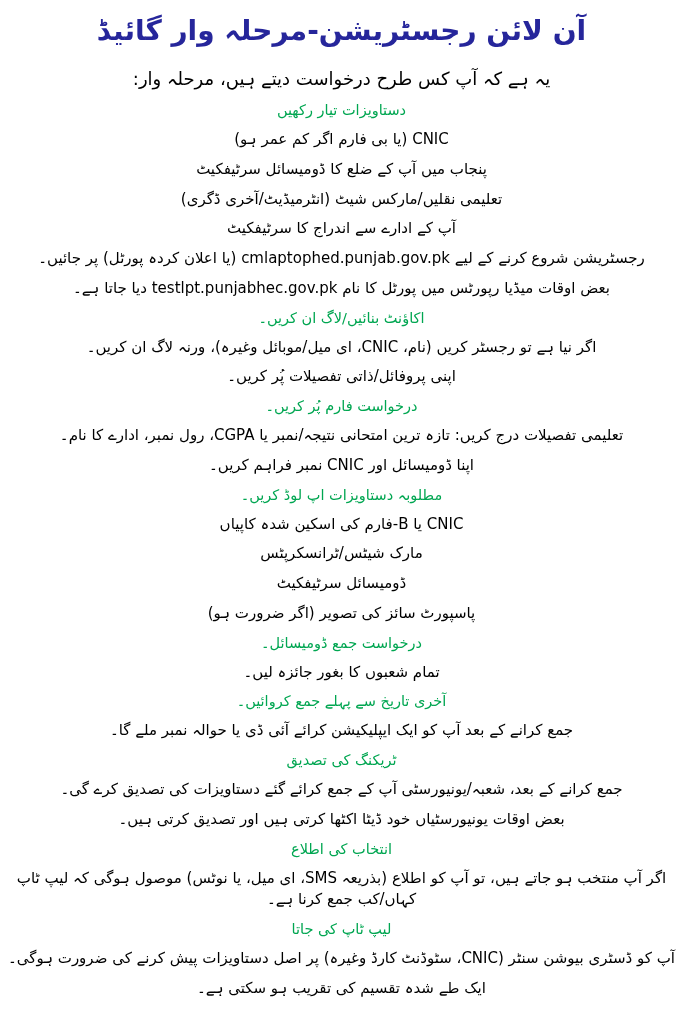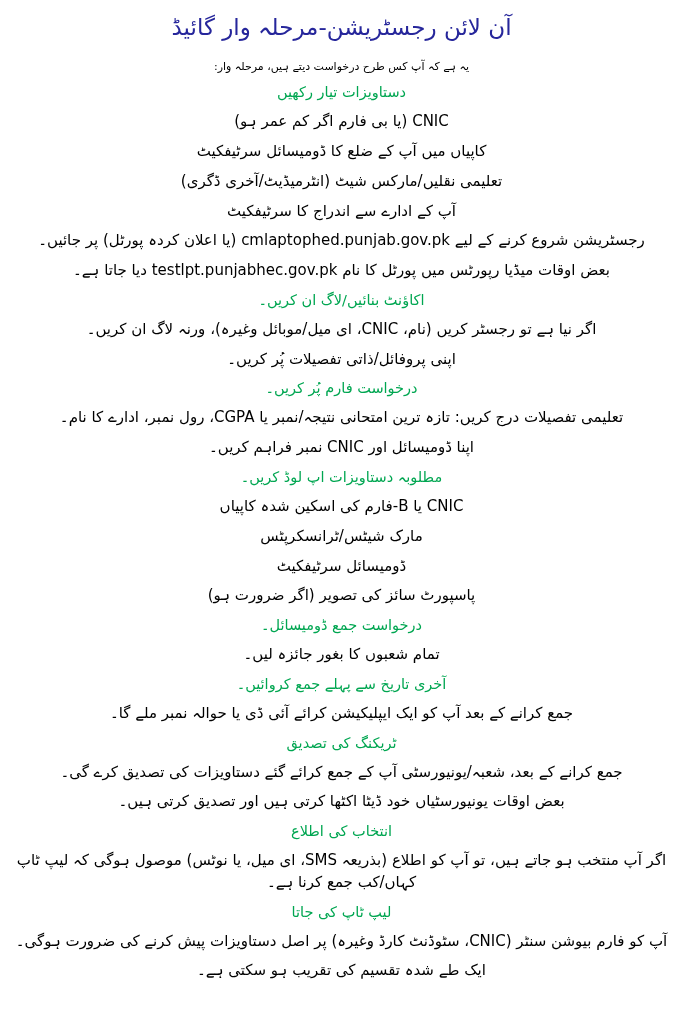--- a/index.html
+++ b/index.html
@@ -20,28 +20,28 @@
   }
   .doc {
     direction: rtl;
     text-align: center;
     padding: 6px 8px 10px 8px;
     box-sizing: border-box;
     width: 683px;
   }
   .title {
     color: var(--title-color);
-    font-size: 23px;
-    font-weight: normal;
+    font-size: 28px;
+    font-weight: bold;
     line-height: 1.5;
     margin: 4px 0 14px 0;
   }
   .intro {
     color: var(--body-color);
-    font-size: 11px;
+    font-size: 18px;
     line-height: 1.45;
     margin: 8px 0;
   }
   .section-heading {
     color: var(--heading-color);
     font-size: 14.5px;
     line-height: 1.45;
     margin: 0 0;
   }
   .body-line {
@@ -53,21 +53,21 @@
 </style>
 </head>
 <body style="background: rgb(255, 255, 255);">
 
 <div class="doc">
   <div class="title">آن لائن رجسٹریشن-مرحلہ وار گائیڈ</div>
   <div class="intro">یہ ہے کہ آپ کس طرح درخواست دیتے ہیں، مرحلہ وار:</div>
   <div id="sections">
       <div class="section-heading">دستاویزات تیار رکھیں</div>
       <div class="body-line">CNIC (یا بی فارم اگر کم عمر ہو)</div>
-      <div class="body-line">کاپیاں میں آپ کے ضلع کا ڈومیسائل سرٹیفکیٹ</div>
+      <div class="body-line">پنجاب میں آپ کے ضلع کا ڈومیسائل سرٹیفکیٹ</div>
       <div class="body-line">تعلیمی نقلیں/مارکس شیٹ (انٹرمیڈیٹ/آخری ڈگری)</div>
       <div class="body-line">آپ کے ادارے سے اندراج کا سرٹیفکیٹ</div>
       <div class="body-line">رجسٹریشن شروع کرنے کے لیے cmlaptophed.punjab.gov.pk (یا اعلان کردہ پورٹل) پر جائیں۔</div>
       <div class="body-line">بعض اوقات میڈیا رپورٹس میں پورٹل کا نام testlpt.punjabhec.gov.pk دیا جاتا ہے۔</div>
       <div class="section-heading">اکاؤنٹ بنائیں/لاگ ان کریں۔</div>
       <div class="body-line">اگر نیا ہے تو رجسٹر کریں (نام، CNIC، ای میل/موبائل وغیرہ)، ورنہ لاگ ان کریں۔</div>
       <div class="body-line">اپنی پروفائل/ذاتی تفصیلات پُر کریں۔</div>
       <div class="section-heading">درخواست فارم پُر کریں۔</div>
       <div class="body-line">تعلیمی تفصیلات درج کریں: تازہ ترین امتحانی نتیجہ/نمبر یا CGPA، رول نمبر، ادارے کا نام۔</div>
       <div class="body-line">اپنا ڈومیسائل اور CNIC نمبر فراہم کریں۔</div>
@@ -79,16 +79,16 @@
       <div class="section-heading">درخواست جمع ڈومیسائل۔</div>
       <div class="body-line">تمام شعبوں کا بغور جائزہ لیں۔</div>
       <div class="section-heading">آخری تاریخ سے پہلے جمع کروائیں۔</div>
       <div class="body-line">جمع کرانے کے بعد آپ کو ایک ایپلیکیشن کرائے آئی ڈی یا حوالہ نمبر ملے گا۔</div>
       <div class="section-heading">ٹریکنگ کی تصدیق</div>
       <div class="body-line">جمع کرانے کے بعد، شعبہ/یونیورسٹی آپ کے جمع کرائے گئے دستاویزات کی تصدیق کرے گی۔</div>
       <div class="body-line">بعض اوقات یونیورسٹیاں خود ڈیٹا اکٹھا کرتی ہیں اور تصدیق کرتی ہیں۔</div>
       <div class="section-heading">انتخاب کی اطلاع</div>
       <div class="body-line">اگر آپ منتخب ہو جاتے ہیں، تو آپ کو اطلاع (بذریعہ SMS، ای میل، یا نوٹس) موصول ہوگی کہ لیپ ٹاپ کہاں/کب جمع کرنا ہے۔</div>
       <div class="section-heading">لیپ ٹاپ کی جاتا</div>
-      <div class="body-line">آپ کو فارم بیوشن سنٹر (CNIC، سٹوڈنٹ کارڈ وغیرہ) پر اصل دستاویزات پیش کرنے کی ضرورت ہوگی۔</div>
+      <div class="body-line">آپ کو ڈسٹری بیوشن سنٹر (CNIC، سٹوڈنٹ کارڈ وغیرہ) پر اصل دستاویزات پیش کرنے کی ضرورت ہوگی۔</div>
       <div class="body-line">ایک طے شدہ تقسیم کی تقریب ہو سکتی ہے۔</div>
     </div>
 </div>
 
 </body></html>

